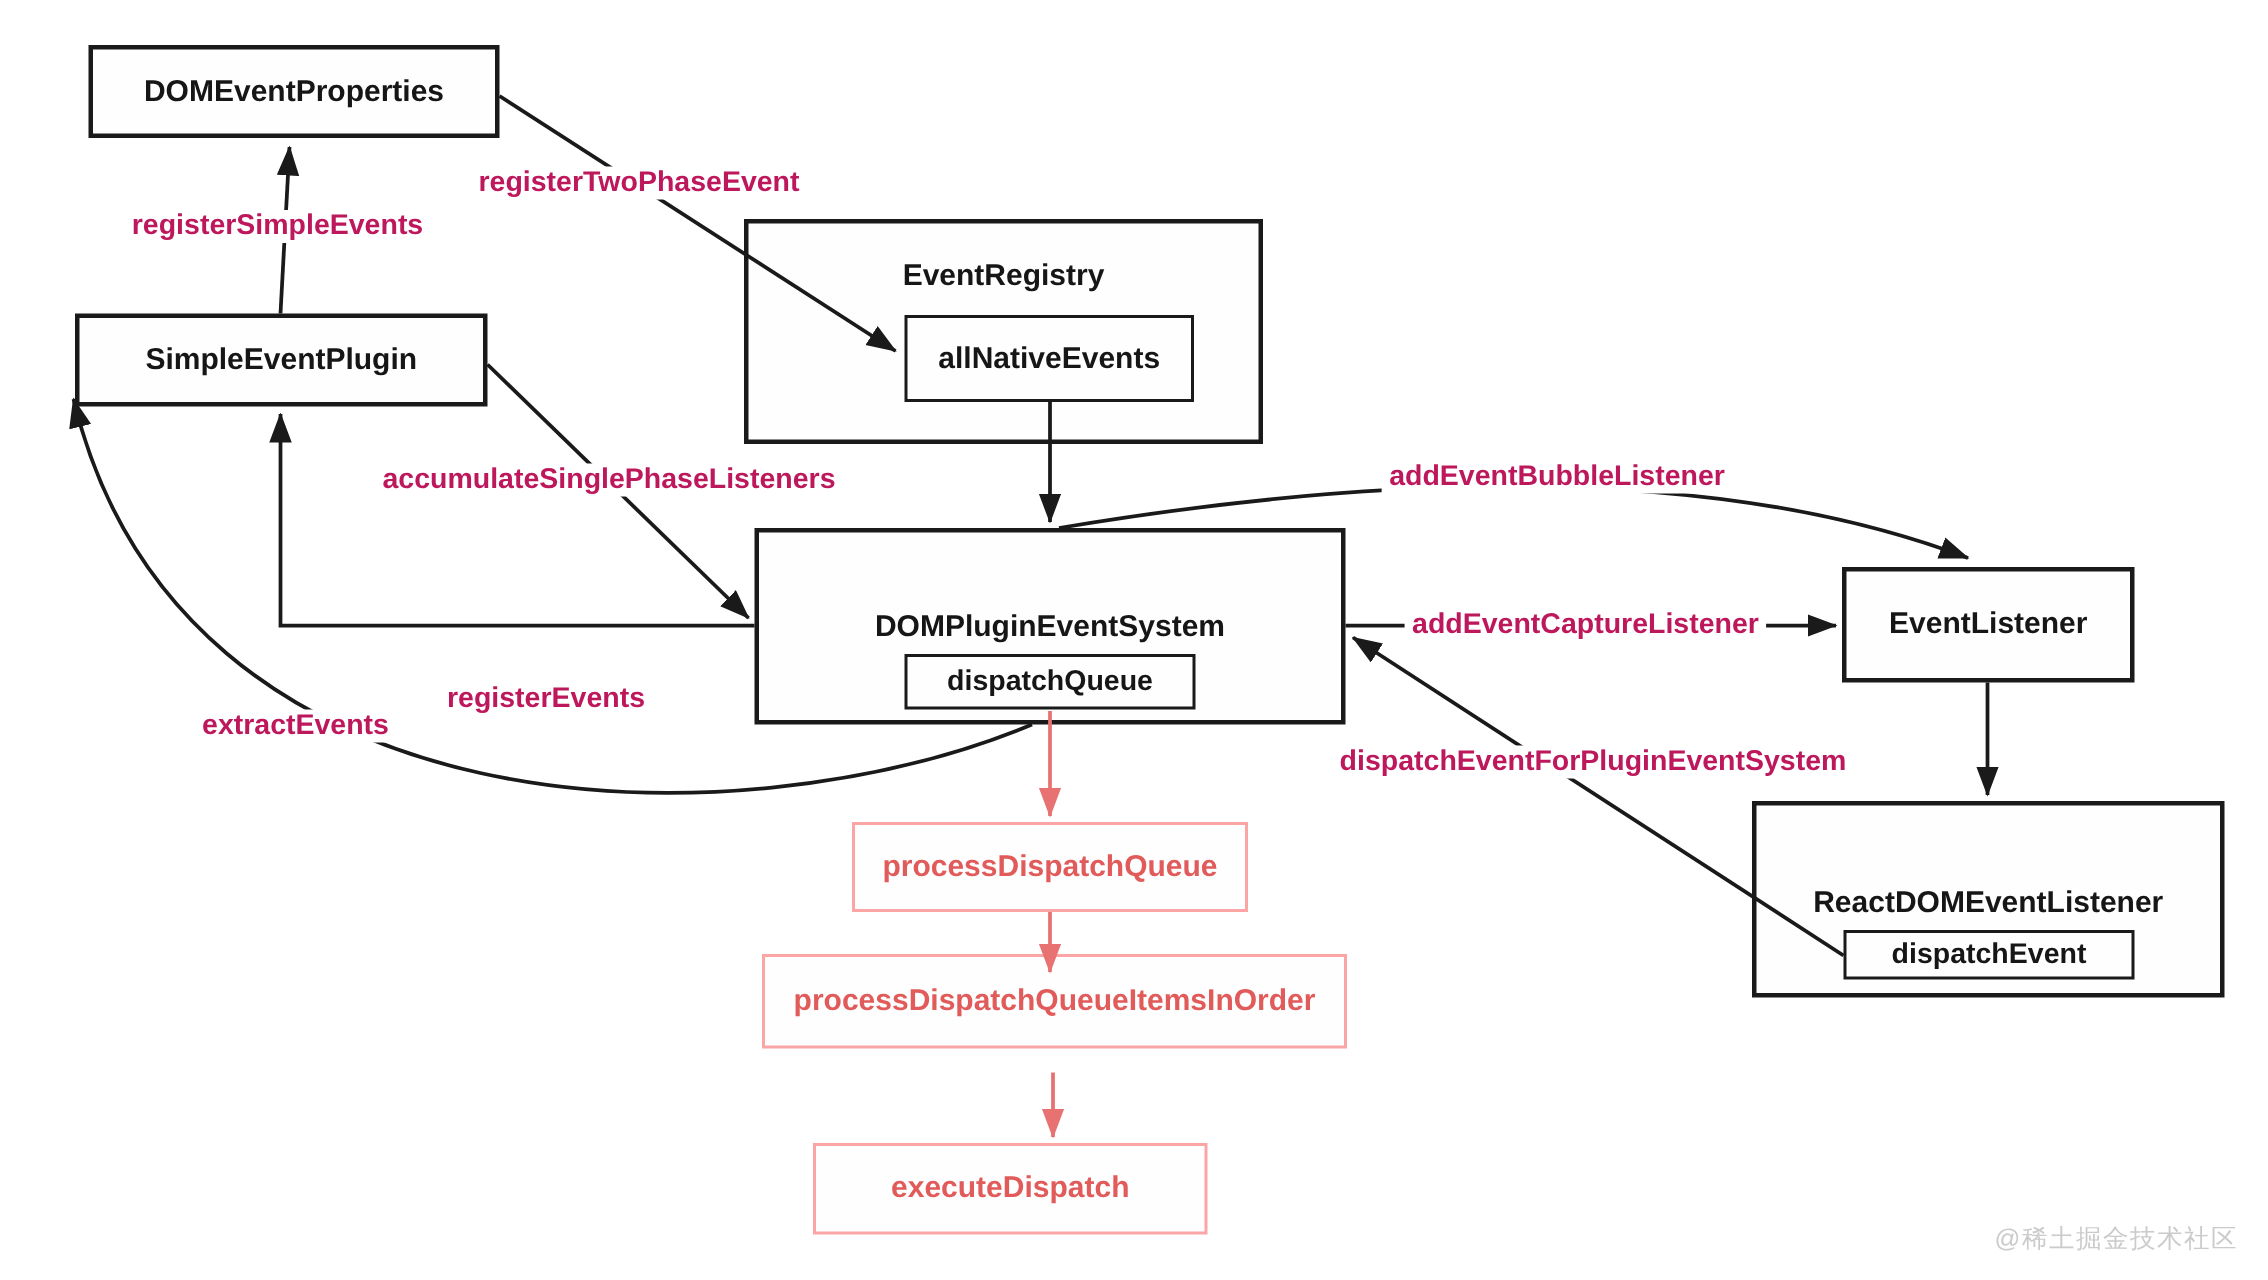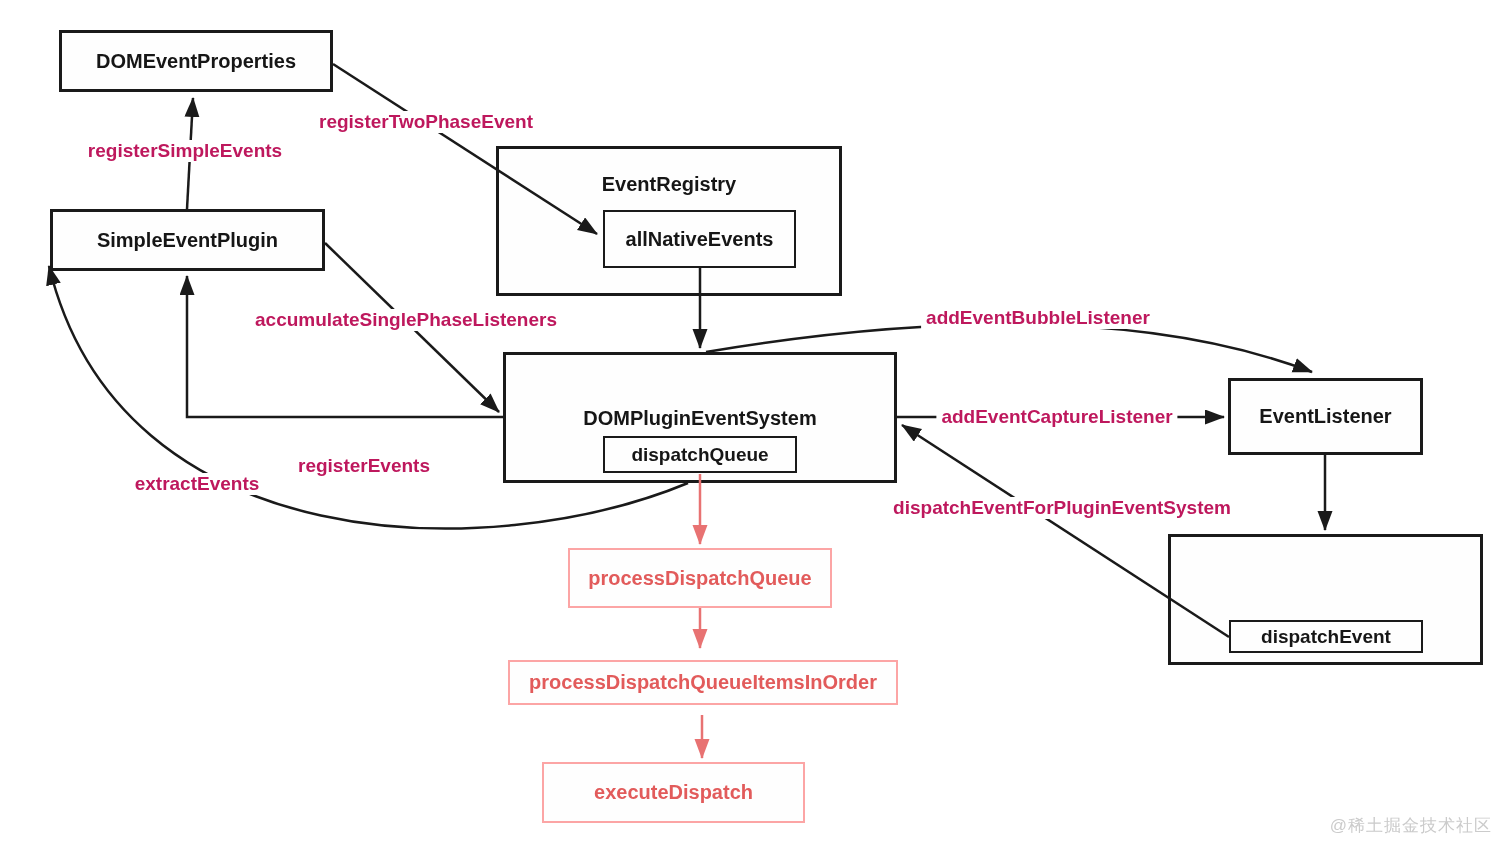--- a/index.html
+++ b/index.html
@@ -58,30 +58,31 @@
     <div class="innerbox" style="left:97px;top:81px;width:194px;height:37px;font-size:19px;">
       <span>dispatchQueue</span>
     </div>
   </div>
 
   <div class="box" style="left:1228px;top:378px;width:195px;height:77px;text-align:right;">
     <span>EventListener</span>
   </div>
 
   <div class="box container-box" style="left:1168px;top:534px;width:315px;height:131px;">
+    <span class="title" style="top:54px;">ReactDOMEventListener</span>
     <div class="innerbox" style="left:58px;top:83px;width:194px;height:33px;font-size:19px;text-align:right;">
       <span>dispatchEvent</span>
     </div>
   </div>
 
   <div class="box red" style="left:568px;top:548px;width:264px;height:60px;">
     <span>processDispatchQueue</span>
   </div>
 
-  <div class="box red" style="left:508px;top:660px;width:390px;height:45px;">
+  <div class="box red" style="left:508px;top:636px;width:390px;height:63px;">
     <span>processDispatchQueueItemsInOrder</span>
   </div>
 
   <div class="box red" style="left:542px;top:762px;width:263px;height:61px;">
     <span>executeDispatch</span>
   </div>
 
   <svg class="wires" width="1512" height="853" viewBox="0 0 1512 853">
     <defs>
       <marker id="ah-black" markerUnits="userSpaceOnUse" markerWidth="22" markerHeight="16" refX="19" refY="7.5" orient="auto">

